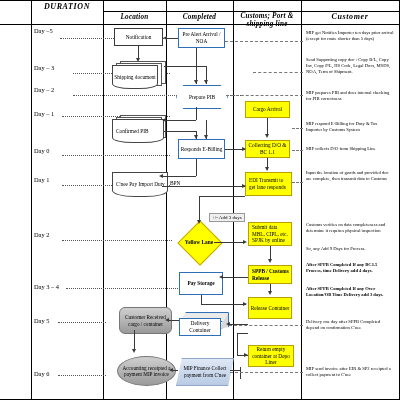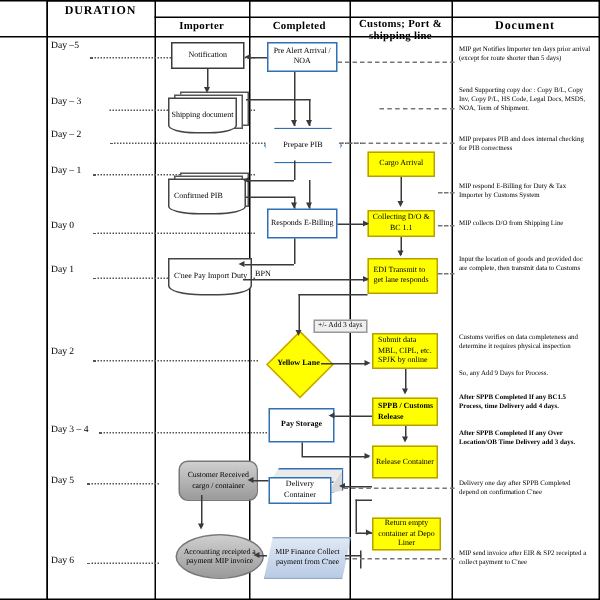--- a/index.html
+++ b/index.html
@@ -9,21 +9,21 @@
 
   
   .vline{position:absolute;top:0;bottom:0;width:1px;background:#000;}
   .hline{position:absolute;left:0;right:0;height:1px;background:#000;}
   .dash{position:absolute;height:0;border-top:1px dotted #555;}
 
   .outer{position:absolute;border:1px solid #000;}
 
   
   .hdr{position:absolute;text-align:center;font-weight:bold;
-       font-size:7.2px;line-height:1.15;letter-spacing:.2px;}
+       font-size:7.2px;line-height:1.15;letter-spacing:.2px;font-style:italic;}
   .hdr.big{font-size:8px;letter-spacing:.6px;}
 
   
   .dur{position:absolute;font-size:6.4px;white-space:nowrap;}
 
   
   .node{position:absolute;box-sizing:border-box;display:flex;
         align-items:center;justify-content:center;text-align:center;
         font-size:5.3px;line-height:1.25;padding:1px;}
 
@@ -122,22 +122,22 @@
   <div class="vline" style="left:233px;"></div>
   <div class="vline" style="left:301px;"></div>
   <div class="vline" style="left:399px;"></div>
 
   <div class="hline" style="top:0;"></div>
   <div class="hline" style="top:11px;left:103px;right:0;"></div>
   <div class="hline" style="top:24px;"></div>
   <div class="hline" style="top:399px;"></div>
 
   <div class="hdr big" style="left:31px;top:2px;width:72px;">DURATION</div>
-  <div class="hdr big" style="left:301px;top:12px;width:98px;">Document</div>
-  <div class="hdr" style="left:103px;top:13px;width:63px;">Importer</div>
+  <div class="hdr big" style="left:301px;top:12px;width:98px;">Customer</div>
+  <div class="hdr" style="left:103px;top:13px;width:63px;">Location</div>
   <div class="hdr" style="left:166px;top:13px;width:67px;">Completed</div>
   <div class="hdr" style="left:233px;top:12px;width:68px;">Customs; Port &amp; shipping line</div>
 
   <div class="dur" style="left:34px;top:27px;">Day –5</div>
   <div class="dash" style="left:60px;top:38px;width:110px;"></div>
 
   <div class="dur" style="left:34px;top:64px;">Day – 3</div>
   <div class="dash" style="left:73px;top:73px;width:97px;"></div>
 
   <div class="dur" style="left:34px;top:86px;">Day – 2</div>

